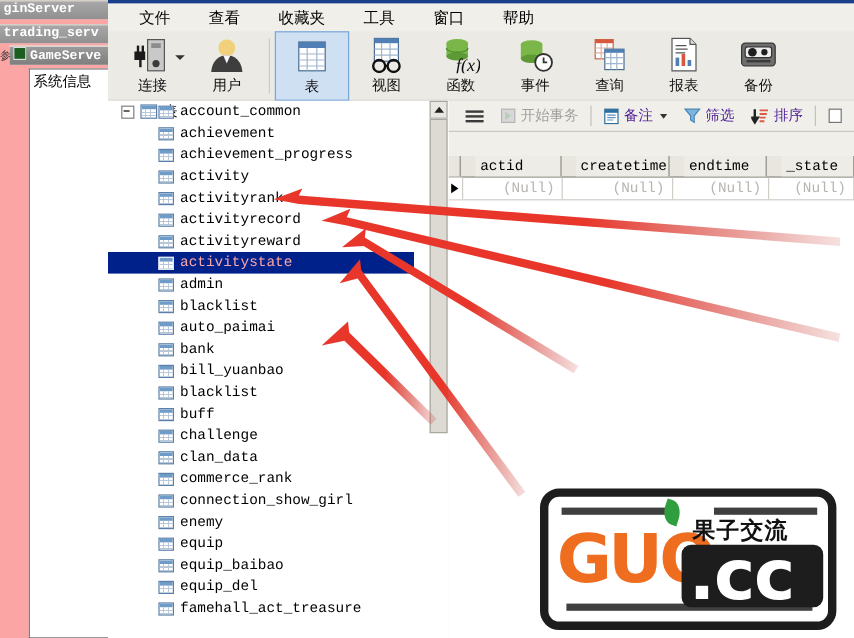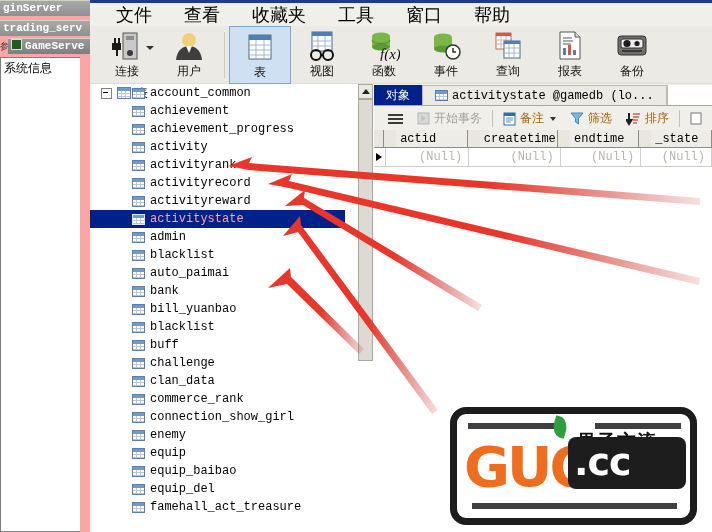--- a/index.html
+++ b/index.html
@@ -19,31 +19,31 @@
     height:15px;line-height:15px;
     background:linear-gradient(to bottom,#a8a8a8,#909090);
     color:#ffffff;font-weight:bold;font-size:11px;
     font-family:"Liberation Mono","DejaVu Sans Mono",monospace;
     padding-left:3px;white-space:nowrap;overflow:hidden;
     border-top:1px solid #d4d0c8;
   }
   .bgtitle.blue{background:linear-gradient(to bottom,#9a9a9a,#7e7e7e);}
   .winicon{display:inline-block;width:9px;height:9px;background:#1b5e20;border:1px solid #dddddd;vertical-align:-1px;margin-right:3px;}
   .sysinfo{
-    position:absolute;left:0;top:57px;width:80px;height:475px;
+    position:absolute;left:24px;top:57px;width:80px;height:475px;
     background:#ffffff;border:1px solid #7f7f7f;border-right:none;
     font-size:12px;color:#000;padding:2px 0 4px 3px;box-sizing:border-box;
   }
   .tinysq{position:absolute;left:0;top:40px;width:9px;height:12px;font-size:9px;color:#333;overflow:hidden;}
 
   
   #app{position:absolute;left:90px;top:0;width:622px;height:532px;background:#f0efe9;}
   .topstripe{height:3px;background:#1a3e8c;}
   .menubar{height:23px;background:#f0efe9;display:flex;align-items:center;padding-left:10px;}
-  .menuitem{padding:2px 16px;font-size:18px;color:#000;cursor:default;}
+  .menuitem{padding:2px 16px;font-size:13px;color:#000;cursor:default;}
 
   .ribbon{
     height:58px;background:#ebeae4;border-bottom:1px solid #cfcdc6;
     display:flex;align-items:stretch;padding-left:6px;
     box-shadow:inset 0 -1px 0 #dedcd5;
   }
   .rbtn{
     width:62px;display:flex;flex-direction:column;align-items:center;justify-content:flex-start;
     padding-top:4px;box-sizing:border-box;cursor:default;position:relative;
   }
@@ -88,21 +88,21 @@
   .tabstrip{height:21px;background:#f0efe9;display:flex;align-items:flex-end;border-bottom:1px solid #a9a7a0;}
   .tab{height:20px;display:flex;align-items:center;padding:0 12px;font-size:12px;box-sizing:border-box;cursor:default;}
   .tab.active{background:#00218a;color:#ffffff;font-weight:normal;}
   .tab.doc{background:#eceae4;color:#000;border-left:1px solid #bdbbb4;border-right:1px solid #bdbbb4;border-top:1px solid #bdbbb4;
            font-family:"Liberation Mono","DejaVu Sans Mono",monospace;}
   .tab .tbl-ico{margin-right:4px;}
   .tabfill{flex:1;background:#ffffff;height:20px;border-left:1px solid #bdbbb4;}
 
   .gridtoolbar{height:25px;background:#f0efe9;display:flex;align-items:center;padding-left:7px;
                border-bottom:1px solid #c8c6bf;}
-  .gt{display:flex;align-items:center;gap:4px;padding:0 7px;font-size:12px;color:#a16207;cursor:default;}
+  .gt{display:flex;align-items:center;gap:4px;padding:0 7px;font-size:12px;color:#4c1d95;cursor:default;}
   .gt.dis{color:#a0a0a0;}
   .gtsep{width:1px;height:17px;background:#c3c1ba;margin:0 3px;}
   .hamburger{display:flex;flex-direction:column;gap:2px;width:15px;}
   .hamburger i{display:block;height:2px;background:#3b3b3b;}
 
   .grid{position:absolute;left:0;top:46px;right:0;bottom:0;background:#ffffff;}
   .ghead{display:flex;height:17px;background:#e8e6df;border-bottom:1px solid #8e8c85;gap:12px;}
   .gcorner{width:12px;border-right:1px solid #8e8c85;background:#e8e6df;box-sizing:border-box;}
   .gh{border-right:1px solid #8e8c85;box-sizing:border-box;display:flex;align-items:center;
       padding-left:4px;font-size:12px;font-family:"Liberation Mono","DejaVu Sans Mono",monospace;color:#000;
@@ -112,22 +112,22 @@
   .gind .tri{width:0;height:0;border-top:4px solid transparent;border-bottom:4px solid transparent;border-left:6px solid #000;}
   .gc{border-right:1px solid #cfcdc6;box-sizing:border-box;display:flex;align-items:center;justify-content:flex-end;
       padding-right:6px;font-size:12px;font-family:"Liberation Mono","DejaVu Sans Mono",monospace;color:#b7b5b0;}
 
   
   #overlay{position:absolute;inset:0;pointer-events:none;}
   #watermark{position:absolute;left:450px;top:407px;width:247px;height:118px;}
   .wm-frame{position:absolute;inset:0;border:7px solid #1d1d1d;border-radius:16px;background:#ffffff;box-sizing:border-box;}
   .wm-guo{position:absolute;left:14px;top:32px;font-size:56px;font-weight:bold;color:#ef6d1f;
           font-family:"DejaVu Sans",sans-serif;letter-spacing:-3px;line-height:1;}
-  .wm-cc{position:absolute;left:118px;top:30px;width:118px;height:52px;background:#1d1d1d;border-radius:8px;
-         color:#ffffff;font-size:38px;font-weight:bold;font-family:"DejaVu Sans",sans-serif;
+  .wm-cc{position:absolute;left:118px;top:47px;width:118px;height:52px;background:#1d1d1d;border-radius:8px;
+         color:#ffffff;font-size:58px;font-weight:bold;font-family:"DejaVu Sans",sans-serif;
          line-height:50px;padding-left:6px;box-sizing:border-box;letter-spacing:-1px;}
   .wm-cn{position:absolute;left:127px;top:22px;font-size:19px;color:#111;font-weight:bold;letter-spacing:1px;}
   .wm-leaf{position:absolute;left:103px;top:10px;width:14px;height:20px;background:#2f9e3f;
            border-radius:0 70% 0 70%;transform:rotate(18deg);}
   .wm-bar{position:absolute;height:6px;background:#1d1d1d;opacity:.85;}
 </style>
 </head>
 <body>
 
 <div class="root">
@@ -397,30 +397,20 @@
           <div class="sb-btn">
               <span class="sb-up"></span>
             </div>
           <div class="sb-track">
             <div class="sb-thumb"></div>
           </div>
         </div>
       </div>
 
       <div class="rightpane">
-        <div class="tabstrip">
-          <div class="tab active">
-            <span>对象</span>
-          </div>
-          <div class="tab doc">
-            <span class="tbl-ico"></span>
-            <span>activitystate @gamedb (lo...</span>
-          </div>
-          <div class="tabfill"></div>
-        </div>
 
         <div class="gridtoolbar">
           <div class="gt">
             <span class="hamburger">
                 <i></i>
                 <i></i>
                 <i></i>
               </span>
           </div>
           <div class="gt dis">

